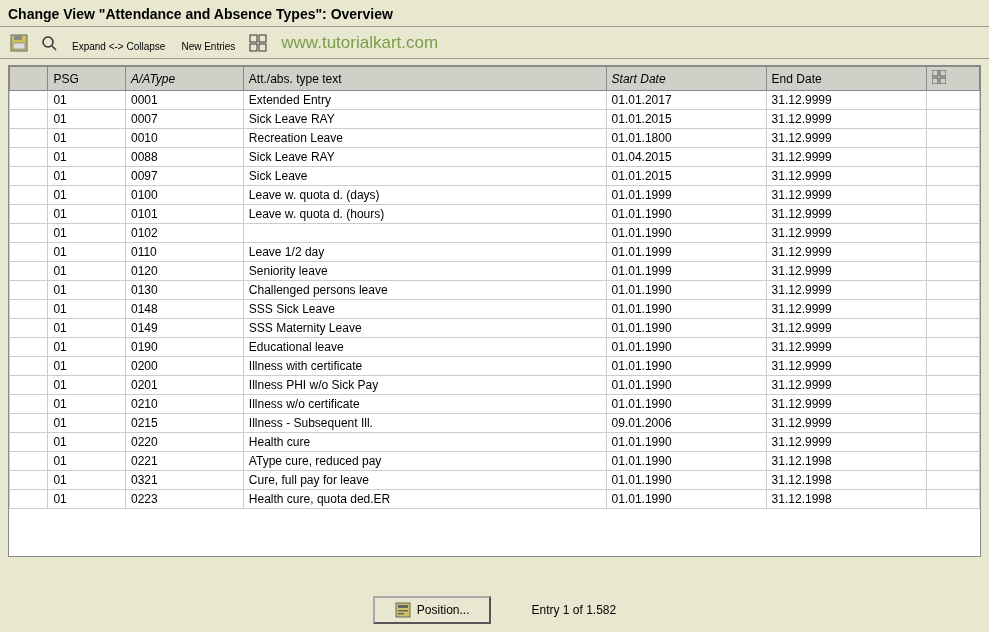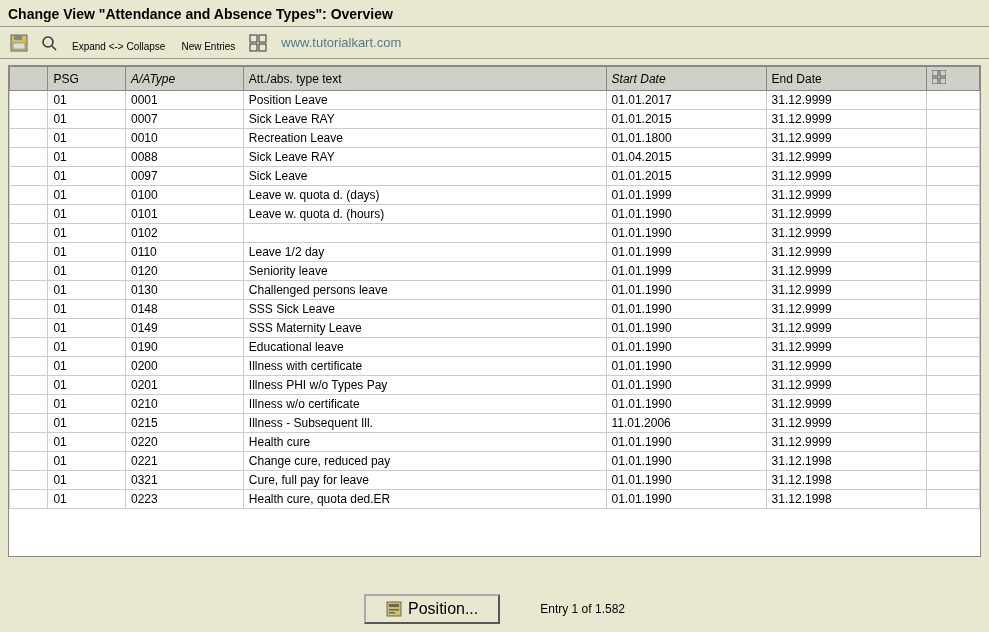--- a/index.html
+++ b/index.html
@@ -45,22 +45,22 @@
     .toolbar-btn {
       background: #e8e8d0;
       border: none;
       cursor: pointer;
       font-size: 10px;
       padding: 2px 4px;
       color: #000;
       margin-top: 8px;
     }
     .watermark {
-      color: #0c4a6e;
-      font-size: 13px;
+      color: #4d7c0f;
+      font-size: 17px;
       margin-left: 4px;
       opacity: 0.7;
     }
 
     
     .main-content {
       background: #ffffff;
       margin: 6px 8px;
       border: 1px solid #888;
       overflow: hidden;
@@ -127,21 +127,21 @@
       right: 0;
       display: flex;
       align-items: center;
       justify-content: center;
       gap: 40px;
     }
     .position-btn {
       background: #e8e8d0;
       border: 2px outset #aaa;
       padding: 4px 20px;
-      font-size: 16px;
+      font-size: 12px;
       cursor: pointer;
       display: flex;
       align-items: center;
       gap: 6px;
     }
 
     
     .th-icon {
       width: 22px;
       text-align: center;
@@ -201,21 +201,21 @@
                 <rect x="8" y="8" width="6" height="6" fill="none" stroke="#555" stroke-width="1"></rect>
               </svg>
             </th>
           </tr>
         </thead>
         <tbody id="table-body">
         <tr>
               <td style="width: 18px;"></td>
               <td>01</td>
               <td>0001</td>
-              <td>Position Leave</td>
+              <td>Extended Entry</td>
               <td>01.01.2017</td>
               <td>31.12.9999</td>
               <td></td>
             </tr>
             <tr>
               <td style="width: 18px;"></td>
               <td>01</td>
               <td>0007</td>
               <td>Sick Leave RAY</td>
               <td>01.01.2015</td>
@@ -336,57 +336,57 @@
               <td>0200</td>
               <td>Illness with certificate</td>
               <td>01.01.1990</td>
               <td>31.12.9999</td>
               <td></td>
             </tr>
             <tr>
               <td style="width: 18px;"></td>
               <td>01</td>
               <td>0201</td>
-              <td>Illness PHI w/o Types Pay</td>
+              <td>Illness PHI w/o Sick Pay</td>
               <td>01.01.1990</td>
               <td>31.12.9999</td>
               <td></td>
             </tr>
             <tr>
               <td style="width: 18px;"></td>
               <td>01</td>
               <td>0210</td>
               <td>Illness w/o certificate</td>
               <td>01.01.1990</td>
               <td>31.12.9999</td>
               <td></td>
             </tr>
             <tr>
               <td style="width: 18px;"></td>
               <td>01</td>
               <td>0215</td>
               <td>Illness - Subsequent Ill.</td>
-              <td>11.01.2006</td>
+              <td>09.01.2006</td>
               <td>31.12.9999</td>
               <td></td>
             </tr>
             <tr>
               <td style="width: 18px;"></td>
               <td>01</td>
               <td>0220</td>
               <td>Health cure</td>
               <td>01.01.1990</td>
               <td>31.12.9999</td>
               <td></td>
             </tr>
             <tr>
               <td style="width: 18px;"></td>
               <td>01</td>
               <td>0221</td>
-              <td>Change cure, reduced pay</td>
+              <td>AType cure, reduced pay</td>
               <td>01.01.1990</td>
               <td>31.12.1998</td>
               <td></td>
             </tr>
             <tr>
               <td style="width: 18px;"></td>
               <td>01</td>
               <td>0321</td>
               <td>Cure, full pay for leave</td>
               <td>01.01.1990</td>

